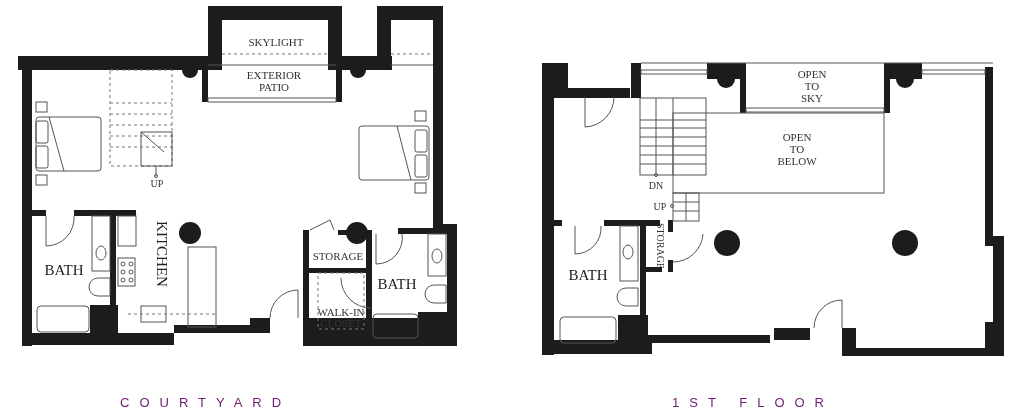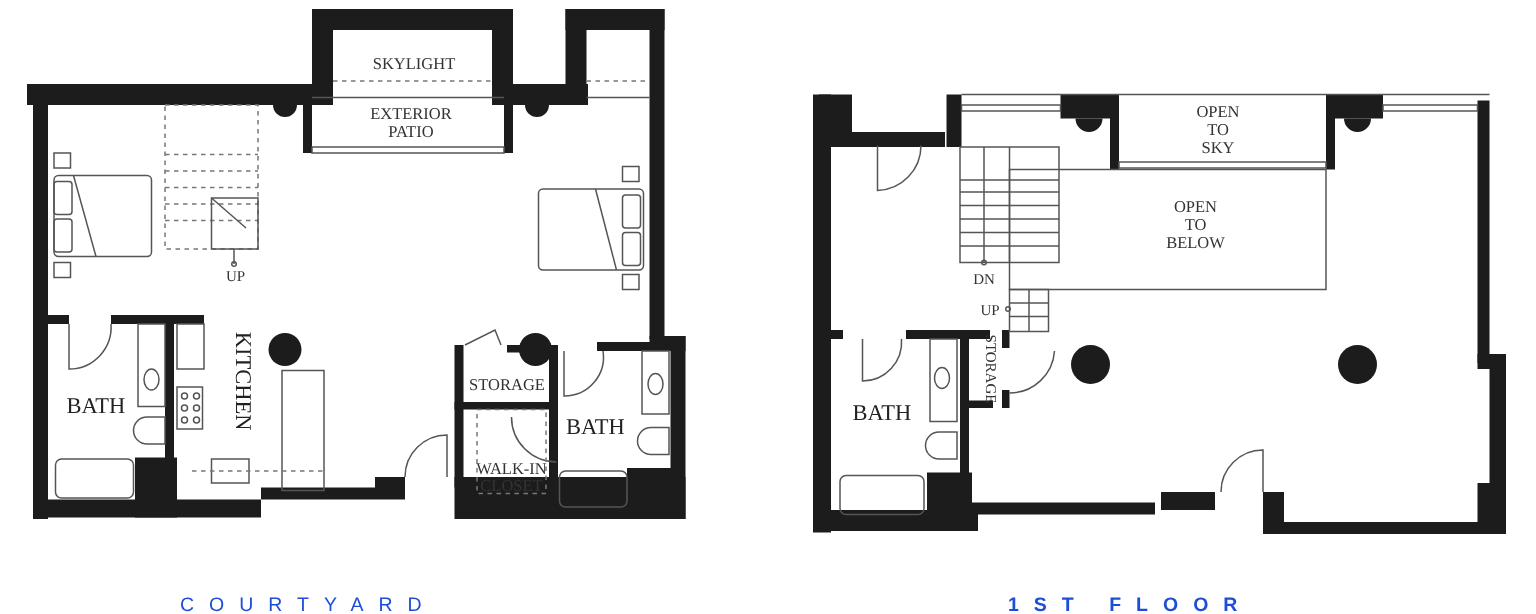--- a/index.html
+++ b/index.html
@@ -3,21 +3,21 @@
 <meta charset="utf-8">
 <style>
   html, body { margin:0; padding:0; background:#ffffff; }
   body { width:1024px; height:409px; position:relative; overflow:hidden; font-family:"Liberation Serif", serif; }
   svg { position:absolute; left:0; top:0; }
   .wall { fill:#1c1c1c; }
   .thin { fill:none; stroke:#555; stroke-width:1; }
   .dash { fill:none; stroke:#777; stroke-width:1; stroke-dasharray:3 3; }
   .lbl { fill:#333; font-family:"Liberation Serif", serif; font-size:11px; text-anchor:middle; }
   .lbl-lg { fill:#222; font-family:"Liberation Serif", serif; font-size:15px; text-anchor:middle; }
-  .caption { position:absolute; top:395px; font-family:"Liberation Sans", sans-serif; font-size:13px; letter-spacing:10px; color:#1d4ed8; }
+  .caption { position:absolute; top:395px; font-family:"Liberation Sans", sans-serif; font-size:13px; letter-spacing:10px; color:#701a75; }
 </style>
 </head>
 <body>
 
 <svg width="1024" height="409" viewBox="0 0 1024 409">
 
   <g>
 
     <rect class="wall" x="18" y="56" width="192" height="14"></rect>
     <rect class="wall" x="22" y="56" width="10" height="290"></rect>
@@ -197,13 +197,13 @@
     <text class="lbl" x="797" y="153">TO</text>
     <text class="lbl" x="797" y="165">BELOW</text>
     <text class="lbl" x="656" y="189" style="font-size:10px">DN</text>
     <text class="lbl" x="660" y="210" style="font-size:10px">UP</text>
     <text class="lbl" x="0" y="0" transform="translate(657,246) rotate(90)" style="font-size:10px">STORAGE</text>
     <text class="lbl-lg" x="588" y="280">BATH</text>
   </g>
 </svg>
 
 <div class="caption" style="left:120px;">COURTYARD</div>
-<div class="caption" style="left:672px;font-weight:bold;">1ST FLOOR</div>
+<div class="caption" style="left:672px;">1ST FLOOR</div>
 
 </body></html>

